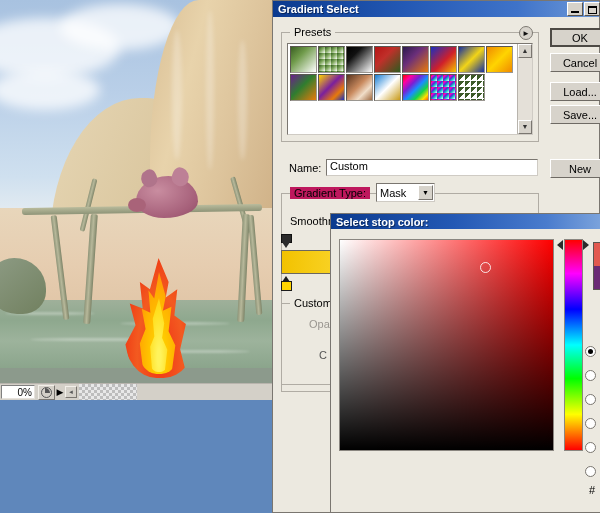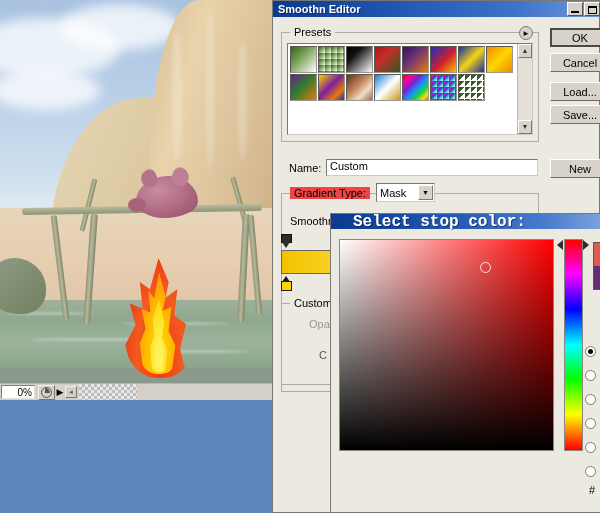--- a/index.html
+++ b/index.html
@@ -178,21 +178,21 @@
   #name-label{position:absolute;left:8px;top:161px;font-size:11px;margin-left:8px;}
   #name-input{
     position:absolute;left:53px;top:158px;width:212px;height:17px;
     background:#fff;border:1px solid #7a7670;
     border-right-color:#cfcbc4;border-bottom-color:#cfcbc4;box-sizing:border-box;
     font-family:"Liberation Sans",sans-serif;font-size:11px;padding:0 3px;color:#000;
   }
 
   
   #gtype-group{position:absolute;left:8px;top:186px;width:258px;height:205px;}
-  #gtype-label{position:absolute;left:9px;top:0;background:#ef4444;padding:0 4px;font-size:11px;}
+  #gtype-label{position:absolute;left:9px;top:0;background:#be185d;padding:0 4px;font-size:11px;}
   #gtype-select{
     position:absolute;left:95px;top:-4px;width:59px;height:19px;background:#fff;
     border:1px solid #7a7670;border-right-color:#cfcbc4;border-bottom-color:#cfcbc4;
     box-sizing:border-box;display:flex;align-items:center;padding-left:3px;font-size:11px;
   }
   #gtype-arrow{
     position:absolute;right:1px;top:1px;width:15px;height:15px;background:#d7d3cb;
     border:1px solid #fff;border-right-color:#7a7670;border-bottom-color:#7a7670;
     box-sizing:border-box;display:flex;align-items:center;justify-content:center;font-size:7px;
   }
@@ -250,23 +250,22 @@
   #csp-window{
     position:absolute;left:330px;top:213px;width:272px;height:300px;
     background:#ece9e0;border:1px solid #7a7670;box-sizing:border-box;
   }
   #csp-titlebar{
     position:absolute;left:0;top:0;width:270px;height:15px;
     background:linear-gradient(to right,#0b3a8e 0%,#2358b4 45%,#4a7ccd 80%,#7ba3dc 100%);
     display:flex;align-items:center;
   }
   #csp-title-text{
-    color:#fff;font-weight:bold;font-size:16px;padding-left:22px;
+    color:#fff;font-weight:bold;font-size:11px;padding-left:5px;
     text-shadow:1px 1px 0 rgba(0,0,0,.4);
-    font-family:Liberation Mono, monospace;
   }
   #sv-field{
     position:absolute;left:8px;top:25px;width:215px;height:212px;
     border:1px solid #8a8680;box-sizing:border-box;
     background:
       linear-gradient(to top, #000 0%, rgba(0,0,0,0) 100%),
       linear-gradient(to right, #fff 0%, #ff0000 100%);
   }
   #sv-cursor{
     position:absolute;left:147px;top:26px;width:11px;height:11px;border-radius:50%;
@@ -359,21 +358,21 @@
     </div>
     <div id="status-arrow">▶</div>
     <div id="status-box">◂</div>
     <div id="status-checker"></div>
   </div>
 </div>
 
 <div id="ge-window" class="abs">
 
   <div id="ge-titlebar">
-    <span id="ge-title-text">Smoothn Editor</span>
+    <span id="ge-title-text">Gradient Select</span>
     <div id="ge-win-buttons">
       <div class="winbtn">
           <span class="min"></span>
         </div>
       <div class="winbtn">
           <span class="max"></span>
         </div>
     </div>
   </div>
 

